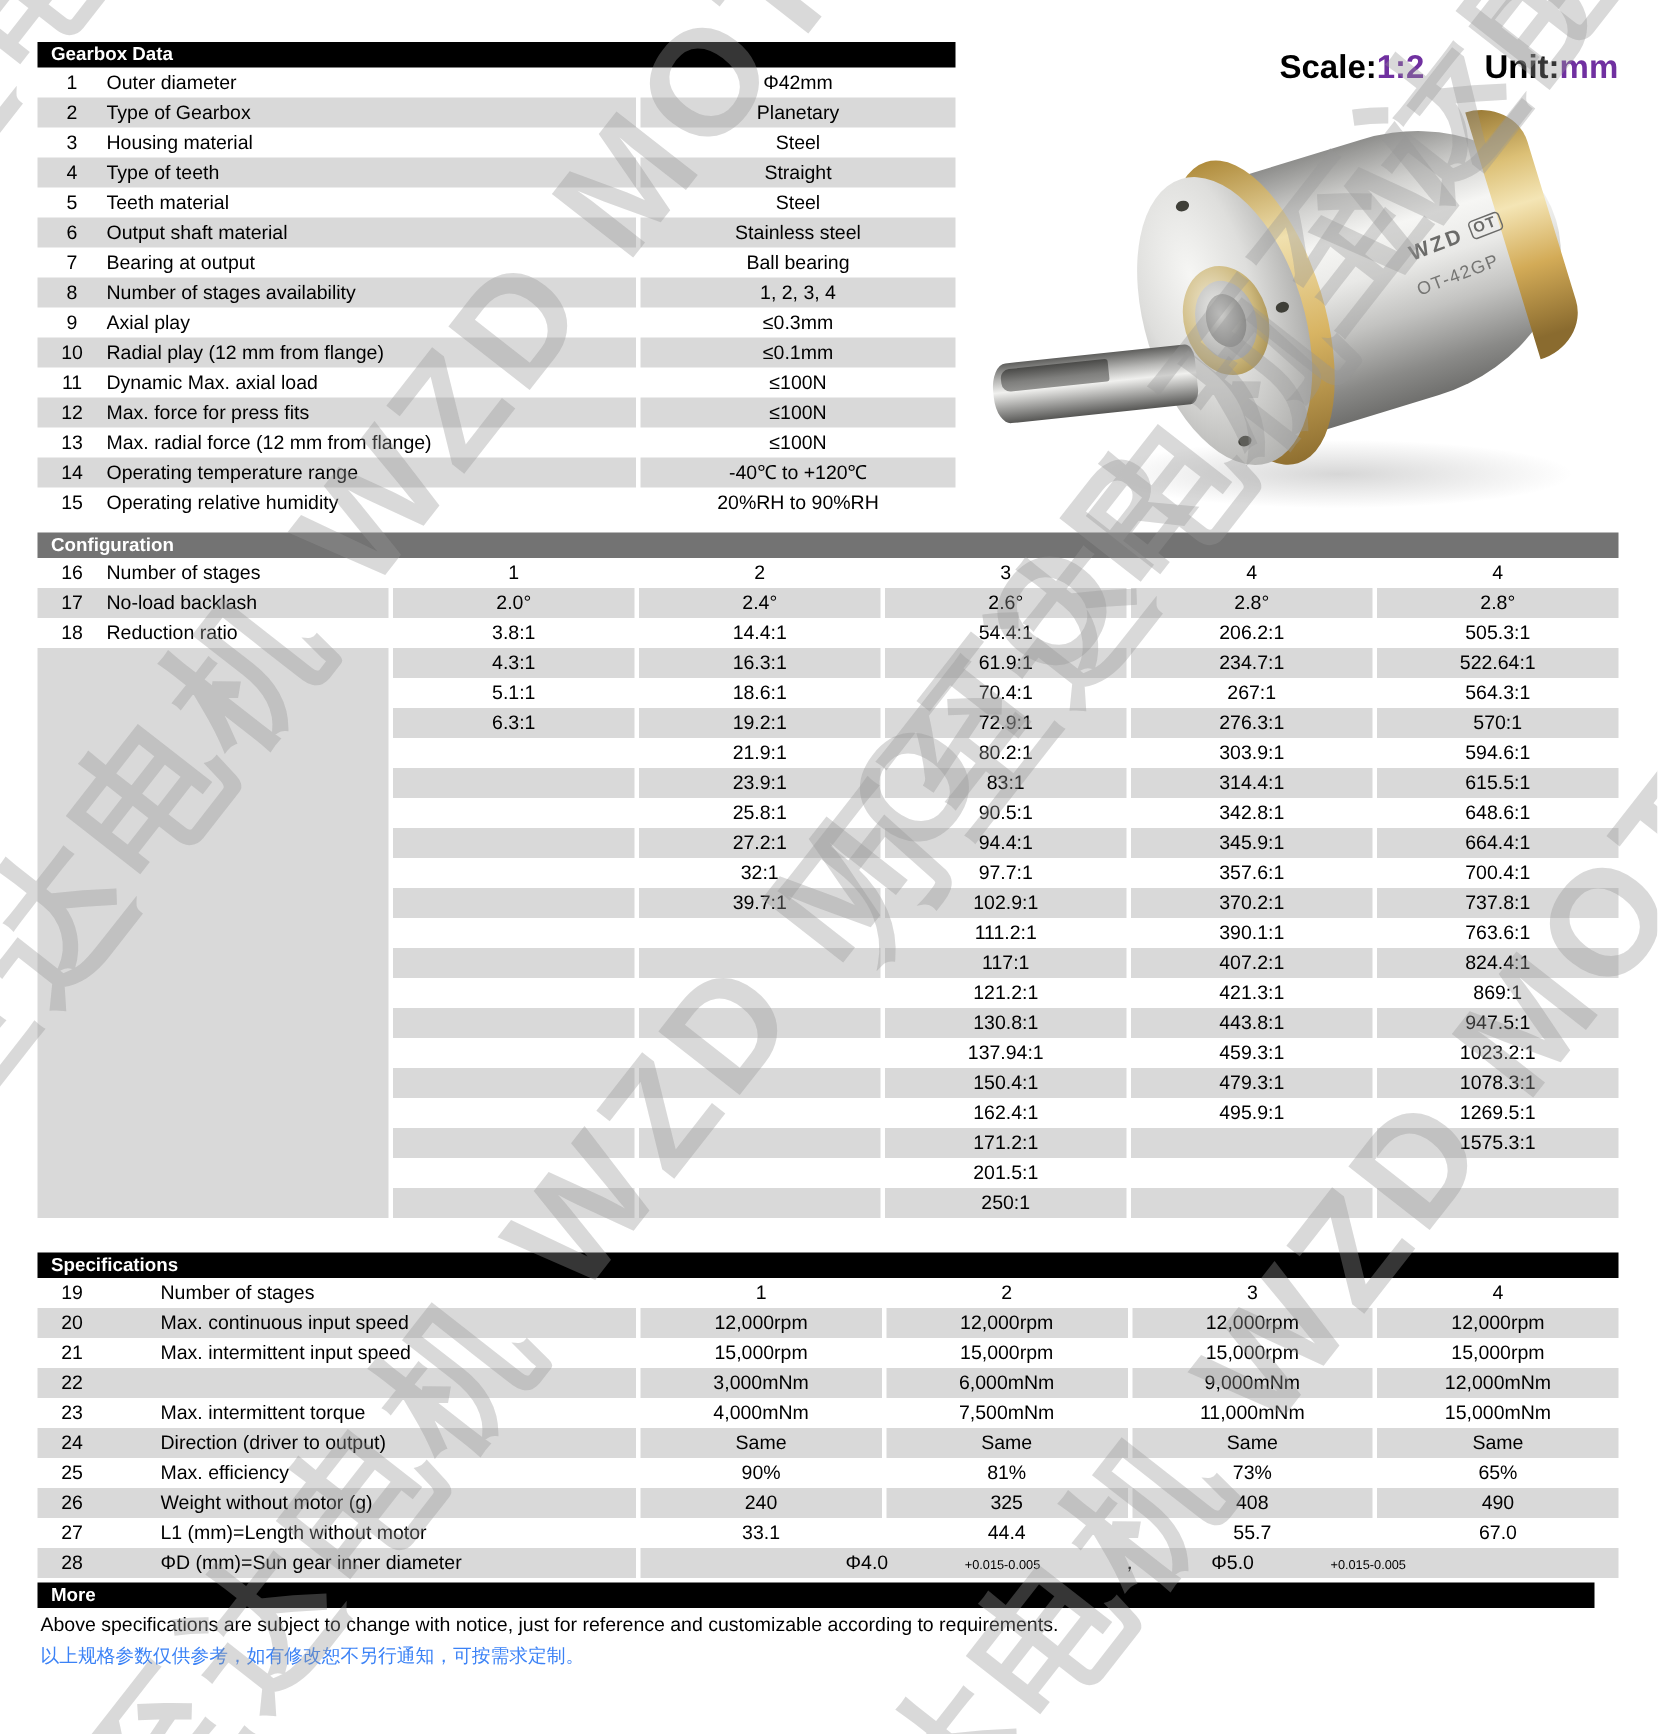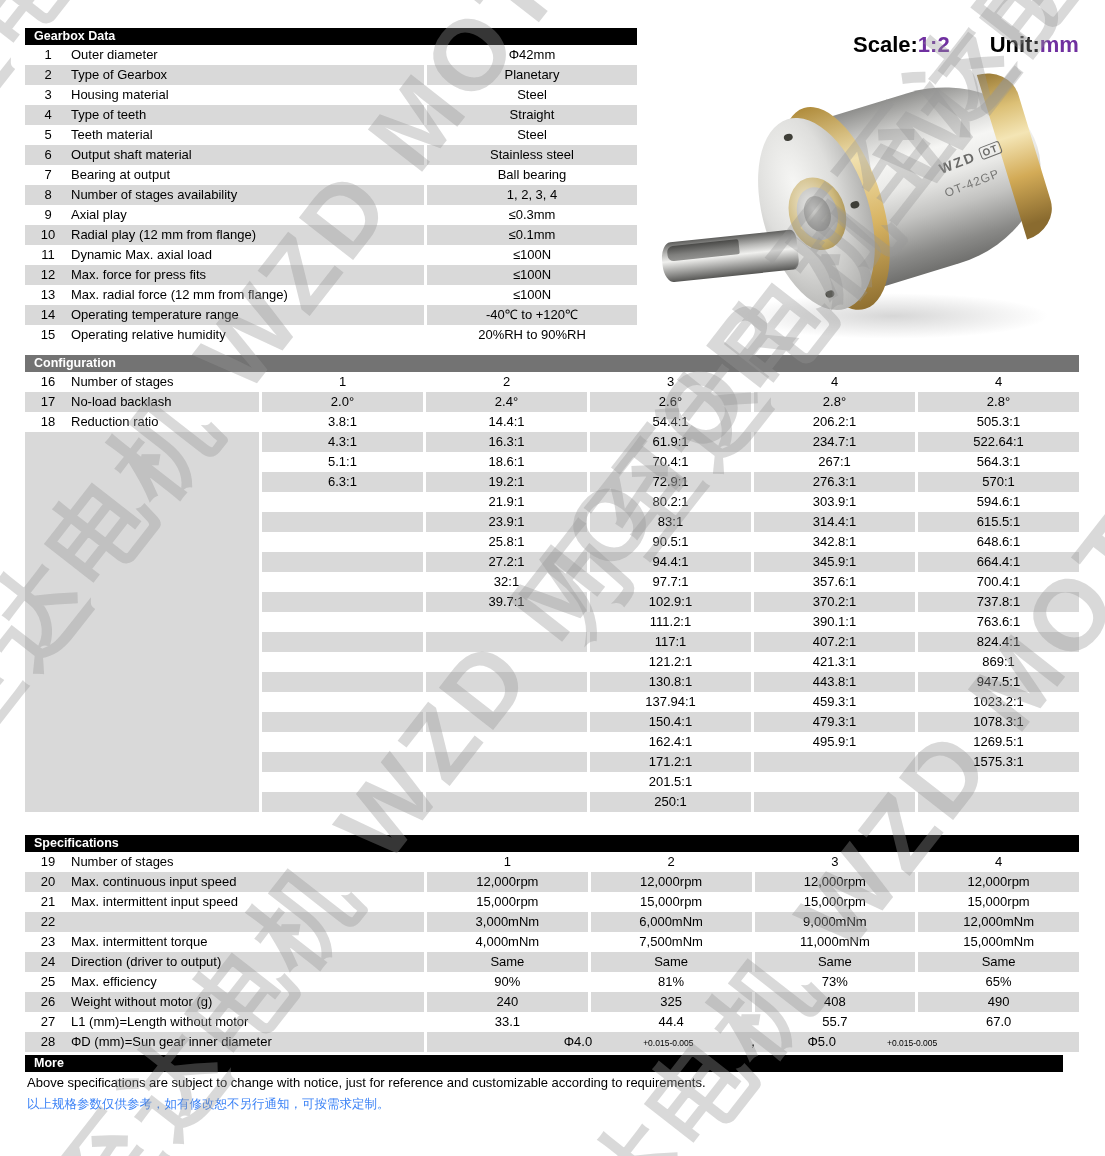--- a/index.html
+++ b/index.html
@@ -24,21 +24,21 @@
   .alt-bg{background:#d9d9d9;}
   .labelcell{display:flex;}
   .no{width:46px;text-align:center;flex:0 0 46px;}
   .lbl{flex:1;text-align:left;white-space:nowrap;overflow:hidden;}
   .vcell{flex:1;text-align:center;white-space:nowrap;}
 
   .sec-gearbox .labelcell{width:399px;flex:0 0 399px;}
   .sec-gearbox .vcell{flex:0 0 210px;width:210px;}
 
   .sec-config .labelcell{width:234px;flex:0 0 234px;}
-  .sec-spec   .labelcell{width:399px;flex:0 0 399px;}
+  .sec-spec   .labelcell{width:399px;flex:0 0 399px;gap:36px;}
 
   .ratio-label{width:234px;flex:0 0 234px;background:#d9d9d9;}
 
   .merged{flex:1;display:flex;align-items:center;justify-content:center;white-space:nowrap;gap:48px;}
   .tol{display:inline-flex;flex-direction:row;font-size:8.5px;line-height:9px;
        text-align:left;margin:0 5px 0 3px;transform:translateY(1px);}
 
   
   .note-en{position:absolute;left:27px;top:1075px;font-size:13px;z-index:2;}
   .note-zh{position:absolute;left:27px;top:1096px;font-size:12.5px;color:#3b82f6;z-index:2;}

